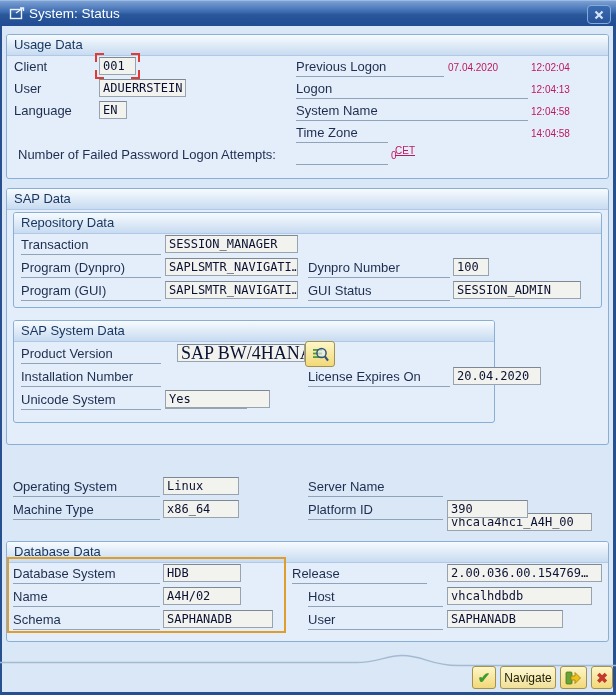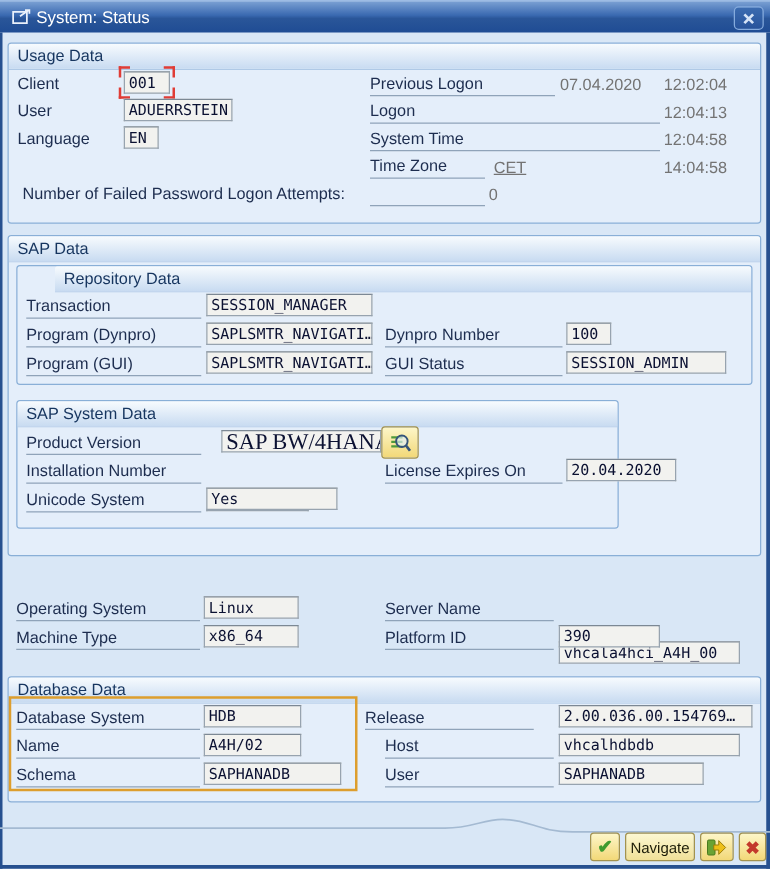--- a/index.html
+++ b/index.html
@@ -23,21 +23,21 @@
 
   
   .grp{position:absolute;background:#e4eefa;border:1px solid #89afd7;border-radius:3px;box-sizing:border-box;}
   .grp-hd{height:20px;background:linear-gradient(#f7fbfe,#c8dbf1);border-bottom:1px solid #afc9e6;
     border-radius:2px 2px 0 0;font-size:13px;color:#16355f;padding-left:7px;line-height:20px;}
 
   
   .lbl{position:absolute;font-size:13px;color:#1d2d4f;height:19px;line-height:17px;
     white-space:nowrap;box-sizing:border-box;}
   .u{border-bottom:1px solid #8fa3b9;}
-  .val{position:absolute;font-size:13px;color:#737373;height:18px;line-height:17px;white-space:nowrap;}
+  .val{position:absolute;font-size:10px;color:#be185d;height:18px;line-height:17px;white-space:nowrap;}
   .fld{position:absolute;height:18px;background:#f2f2ef;border:1px solid #97a3af;
     border-top-color:#7c8894;font-family:"DejaVu Sans Mono",monospace;font-size:12px;
     color:#0b1132;line-height:16px;padding-left:3px;overflow:hidden;white-space:nowrap;box-sizing:border-box;}
   .fld.sans{font-family:Liberation Serif, serif;font-size:18px;margin-left:12px;}
 
   
   .focus{position:absolute;pointer-events:none;}
   .focus i{position:absolute;width:7px;height:7px;border:0 solid #e03c36;}
   .focus i.tl{top:0;left:0;border-top-width:2px;border-left-width:2px;}
   .focus i.tr{top:0;right:0;border-top-width:2px;border-right-width:2px;}
@@ -100,36 +100,36 @@
   <span class="lbl" style="left:14px;top:102px;">Language</span>
   <span class="fld" style="left:99px;top:101px;width:28px;">EN</span>
 
   <span class="lbl u" style="left:296px;top:58px;width:148px;">Previous Logon</span>
   <span class="val" style="left:448px;top:59px;">07.04.2020</span>
   <span class="val" style="left:531px;top:59px;">12:02:04</span>
 
   <span class="lbl u" style="left:296px;top:80px;width:232px;">Logon</span>
   <span class="val" style="left:531px;top:81px;">12:04:13</span>
 
-  <span class="lbl u" style="left:296px;top:102px;width:232px;">System Time</span>
+  <span class="lbl u" style="left:296px;top:102px;width:232px;">System Name</span>
   <span class="val" style="left:531px;top:103px;">12:04:58</span>
 
   <span class="lbl u" style="left:296px;top:124px;width:92px;">Time Zone</span>
-  <span class="val" style="left:395px;top:125px;text-decoration:underline;">CET</span>
+  <span class="val" style="left:395px;top:142px;text-decoration:underline;">CET</span>
   <span class="val" style="left:531px;top:125px;">14:04:58</span>
 
   <span class="lbl" style="left:18px;top:146px;">Number of Failed Password Logon Attempts:</span>
   <span class="lbl u" style="left:296px;top:146px;width:92px;"></span>
   <span class="val" style="left:391px;top:147px;">0</span>
 
   <div class="grp" style="left:6px;top:188px;width:603px;height:257px;">
     <div class="grp-hd">SAP Data</div>
   </div>
 
-  <div class="grp" style="left:13px;top:212px;width:589px;height:96px;padding-left:30px;">
+  <div class="grp" style="left:13px;top:212px;width:589px;height:96px;">
     <div class="grp-hd">Repository Data</div>
   </div>
   <span class="lbl u" style="left:21px;top:236px;width:140px;">Transaction</span>
   <span class="fld" style="left:165px;top:235px;width:133px;">SESSION_MANAGER</span>
 
   <span class="lbl u" style="left:21px;top:259px;width:140px;">Program (Dynpro)</span>
   <span class="fld" style="left:165px;top:258px;width:133px;">SAPLSMTR_NAVIGATI…</span>
   <span class="lbl u" style="left:308px;top:259px;width:142px;">Dynpro Number</span>
   <span class="fld" style="left:453px;top:258px;width:36px;">100</span>
 

